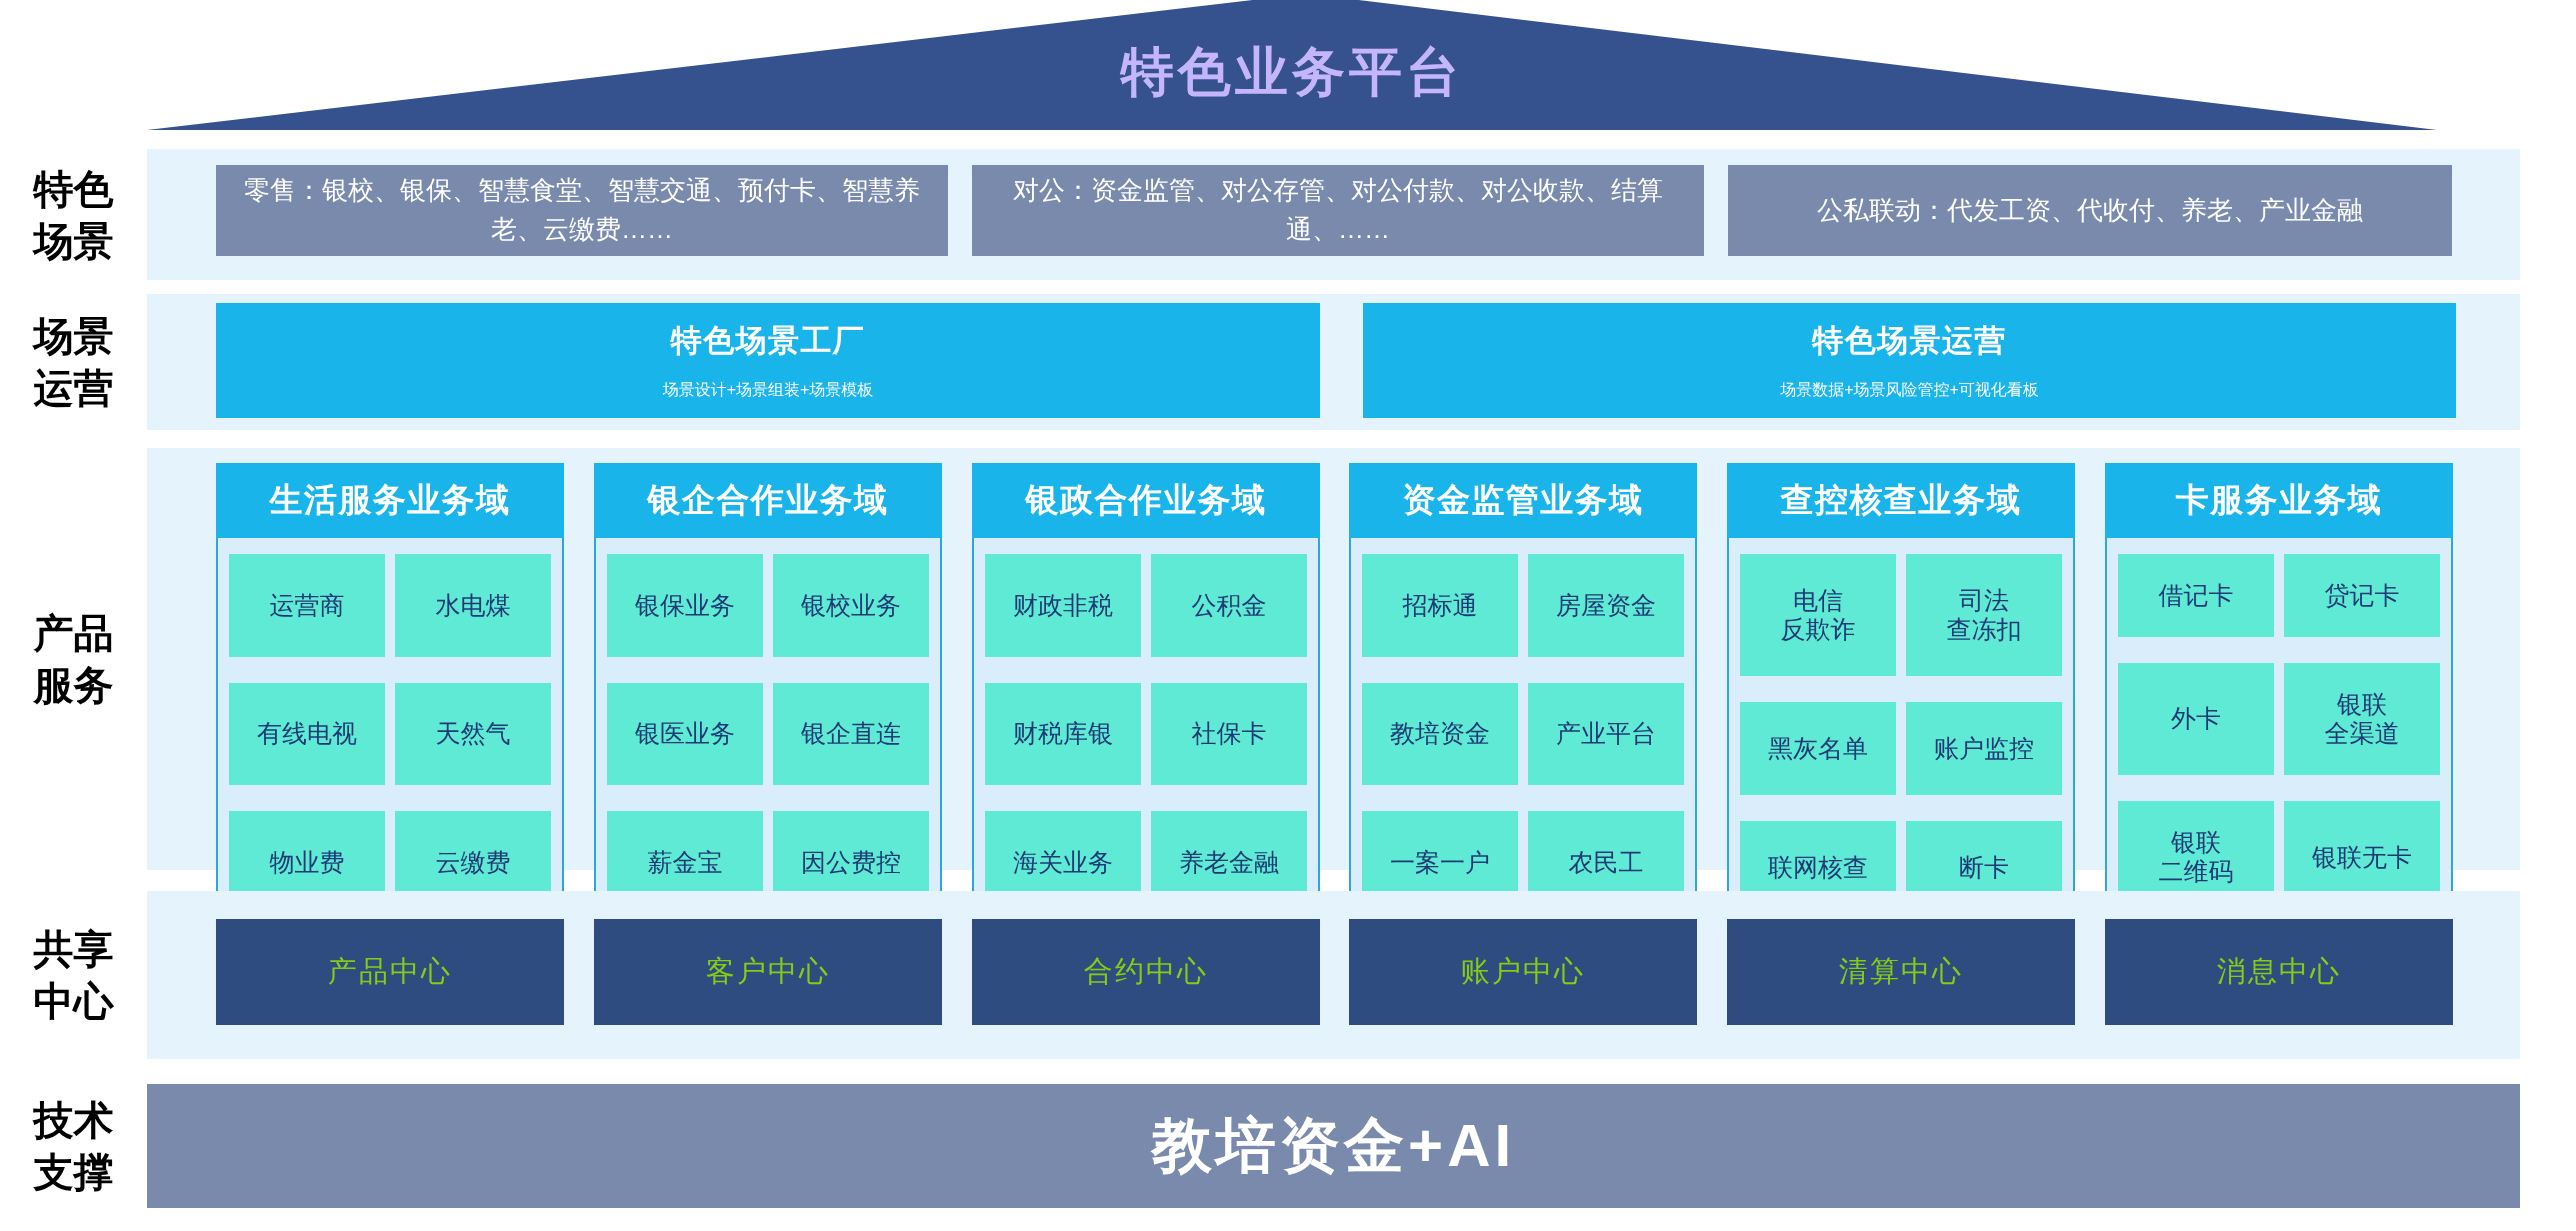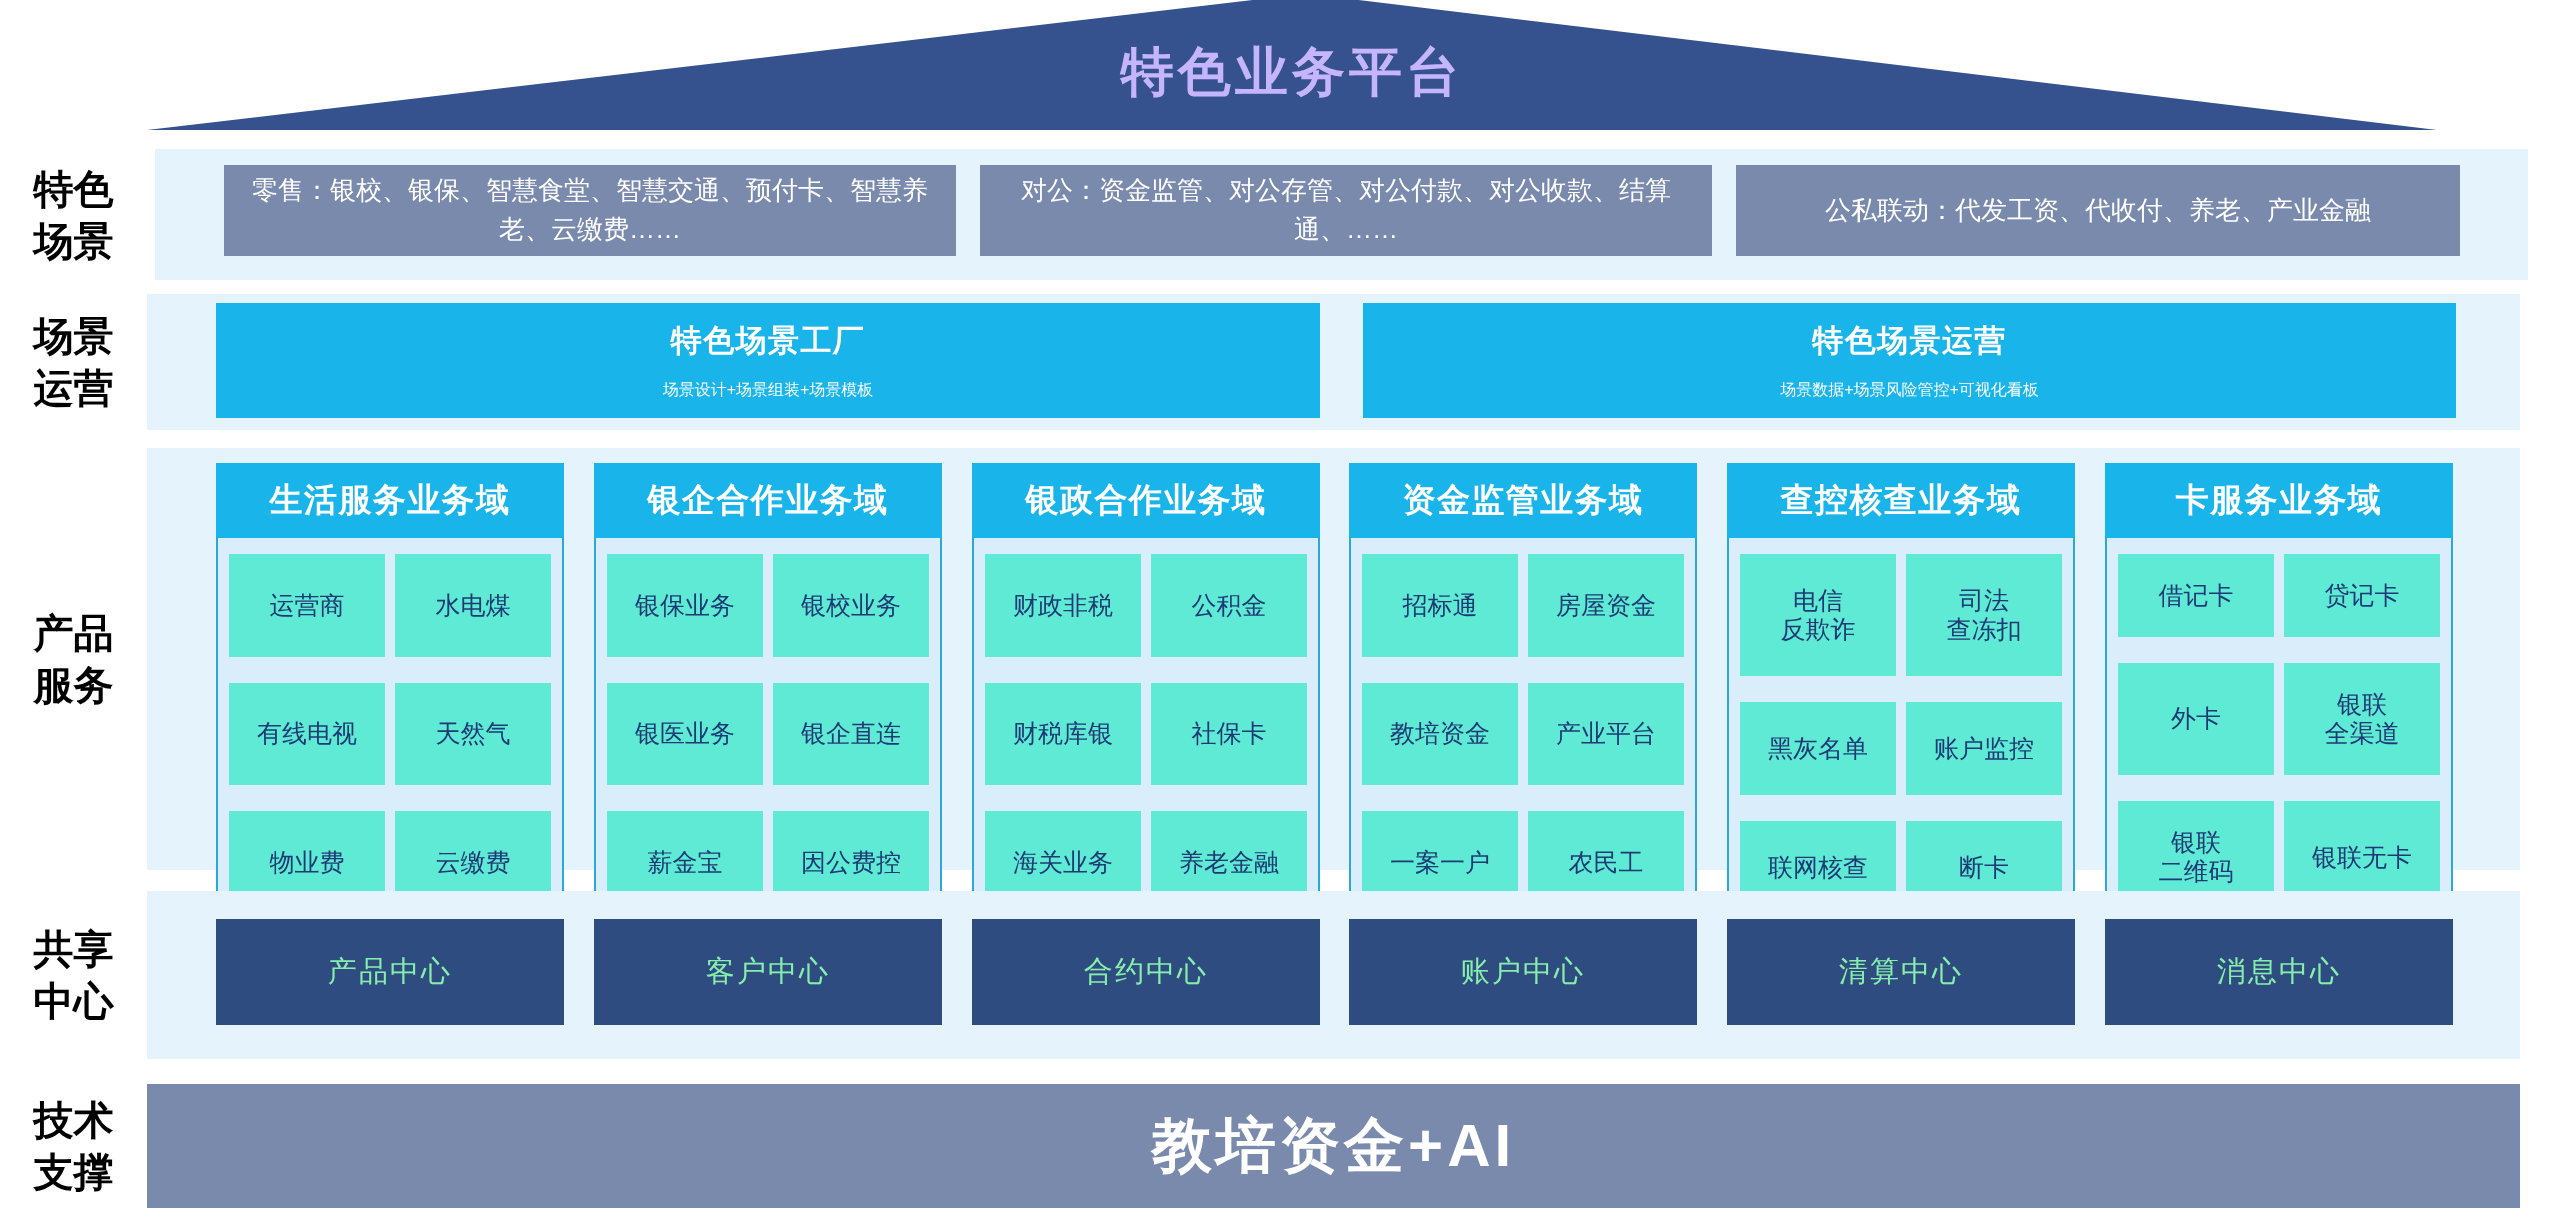--- a/index.html
+++ b/index.html
@@ -7,21 +7,21 @@
   .canvas{position:relative;width:2576px;height:1232px;background:#ffffff;overflow:hidden;}
 
   
   .roof{position:absolute;left:147px;top:0;width:2290px;height:130px;background:#35518E;
         clip-path:polygon(0 100%,48.28% 0,52.91% 0,100% 100%);}
   .roof-title{position:absolute;left:0;right:0;top:37px;text-align:center;
               font-size:53px;font-weight:700;color:#c4b5fd;letter-spacing:4.1px;}
 
   
   .band{position:absolute;left:147px;width:2373px;background:#E4F3FC;}
-  #band-scene{top:149px;height:131px;margin-left:8px;}
+  #band-scene{top:149px;height:131px;}
   #band-ops{top:294px;height:136px;}
   #band-products{top:448px;height:422px;}
   #band-centers{top:891px;height:168px;}
   #band-tech{top:1084px;height:124px;background:#7A8AAD;}
 
   
   .row-label{position:absolute;left:0;width:147px;display:flex;align-items:center;justify-content:center;
              font-size:40px;font-weight:700;color:#000000;line-height:1.3;white-space:pre-line;text-align:left;}
   #label-scene{top:149px;height:131px;}
   #label-ops{top:294px;height:136px;}
@@ -51,21 +51,21 @@
   #pcol-3{left:1202px;} #pcol-4{left:1580px;} #pcol-5{left:1958px;}
   .col-header{height:75px;background:#19B4E9;color:#ffffff;font-size:33px;font-weight:700;
               display:flex;align-items:center;justify-content:center;letter-spacing:1.4px;}
   .col-body{flex:1;background:#D9EDFB;border:2.7px solid #2BA7DB;border-top:none;
             display:grid;grid-template-columns:1fr 1fr;column-gap:9.6px;row-gap:26px;
             padding:16.4px 11px;box-sizing:border-box;}
   .cell{background:#5eead4;color:#1D3A74;font-size:25px;line-height:1.18;
         display:flex;align-items:center;justify-content:center;text-align:center;white-space:pre-line;}
 
   
-  .center-box{position:absolute;top:28px;height:106px;background:#2E4C80;color:#86efac;
+  .center-box{position:absolute;top:28px;height:106px;background:#2E4C80;color:#84cc16;
               font-size:29px;display:flex;align-items:center;justify-content:center;letter-spacing:2.1px;}
   #cbox-0{left:69px;width:348px;} #cbox-1{left:447px;width:348px;} #cbox-2{left:825px;width:348px;}
   #cbox-3{left:1202px;width:348px;} #cbox-4{left:1580px;width:348px;} #cbox-5{left:1958px;width:348px;}
 
   
   .tech-banner{width:100%;height:100%;display:flex;align-items:center;justify-content:center;
                color:#ffffff;font-size:60px;font-weight:700;letter-spacing:4.1px;}
 </style>
 </head>
 <body>

